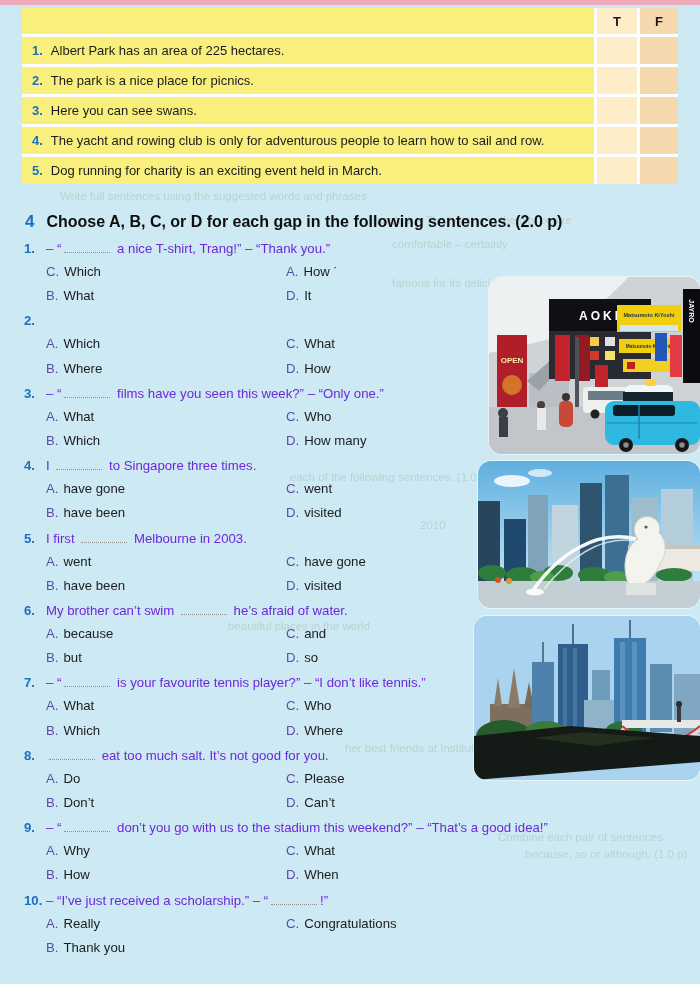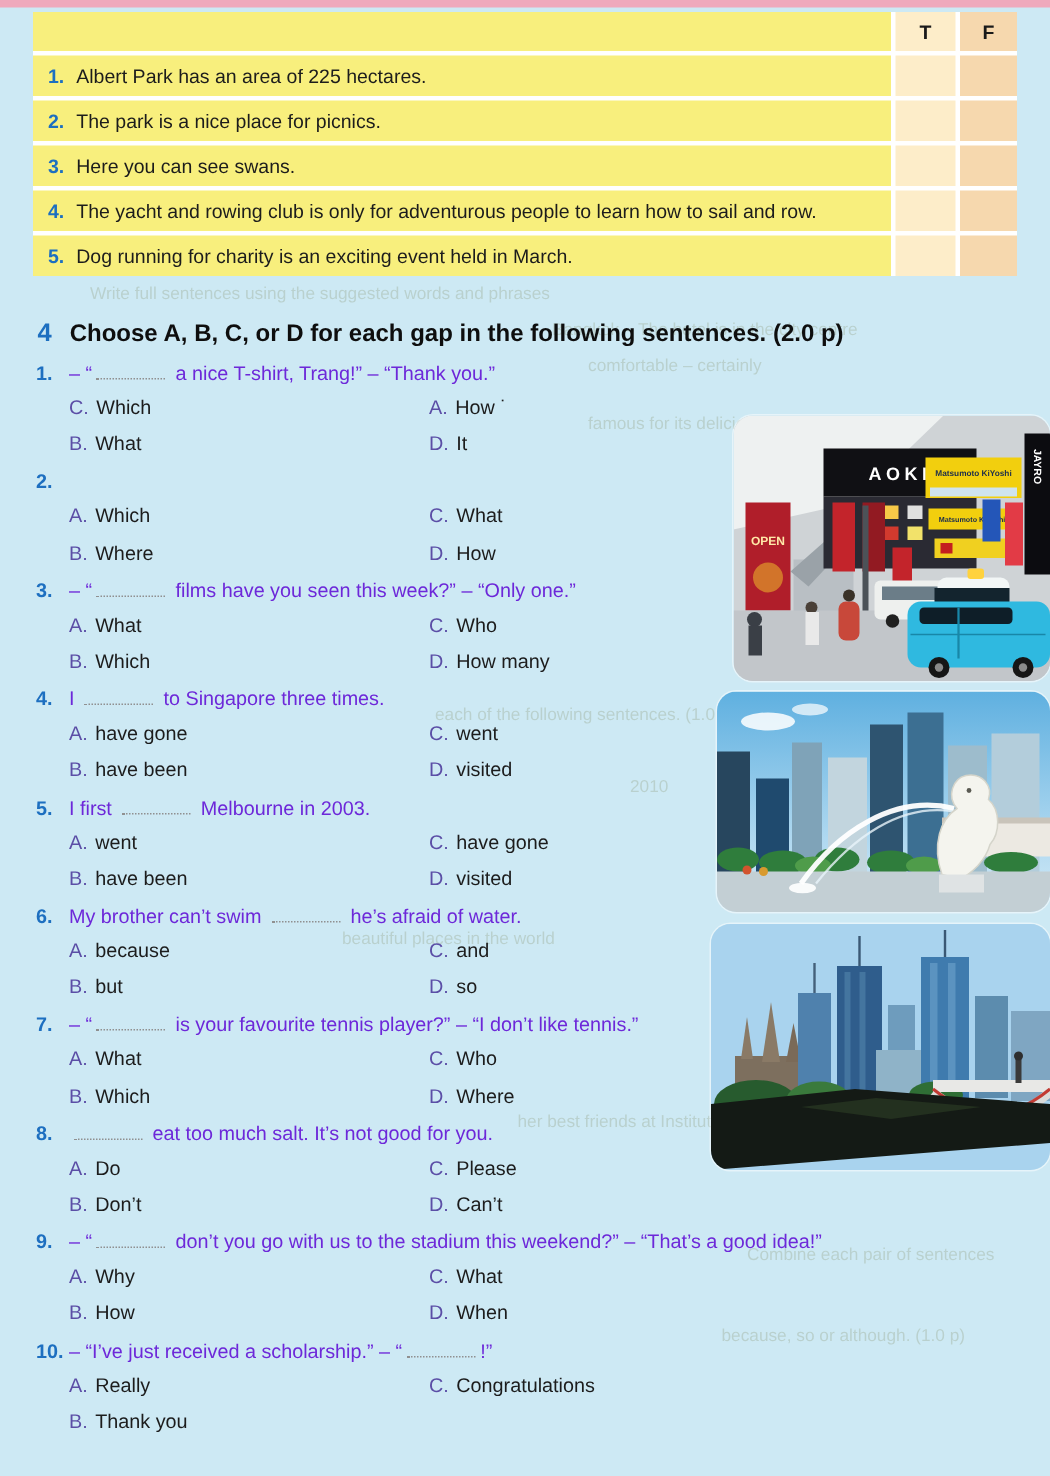--- a/index.html
+++ b/index.html
@@ -55,21 +55,21 @@
   <span class="ghost" style="left:170px;top:9px;">a word in each gap in the following passage</span>
   <span class="ghost" style="left:60px;top:190px;">Write full sentences using the suggested words and phrases</span>
   <span class="ghost" style="left:368px;top:214px;">Bangkok – The hotel is in the city centre</span>
   <span class="ghost" style="left:392px;top:238px;">comfortable – certainly</span>
   <span class="ghost" style="left:392px;top:263px;margin-top:14px;">famous for its delicious food</span>
   <span class="ghost" style="left:290px;top:471px;">each of the following sentences. (1.0 p)</span>
   <span class="ghost" style="left:420px;top:499px;margin-top:20px;">2010</span>
   <span class="ghost" style="left:228px;top:620px;">beautiful places in the world</span>
   <span class="ghost" style="left:345px;top:742px;">her best friends at Institute of Science</span>
   <span class="ghost" style="left:498px;top:831px;">Combine each pair of sentences</span>
-  <span class="ghost" style="left:481px;top:848px;margin-top:37px;">because, so or although. (1.0 p)</span>
+  <span class="ghost" style="left:525px;top:848px;">because, so or although. (1.0 p)</span>
 
   <div class="tf-table">
     <div class="cell main"></div>
     <div class="cell tcol tf-head">T</div>
     <div class="cell fcol tf-head">F</div>
 
       <div class="cell main">
         <span class="row-num">1.</span>
         <span>Albert Park has an area of 225 hectares.</span>
       </div>

